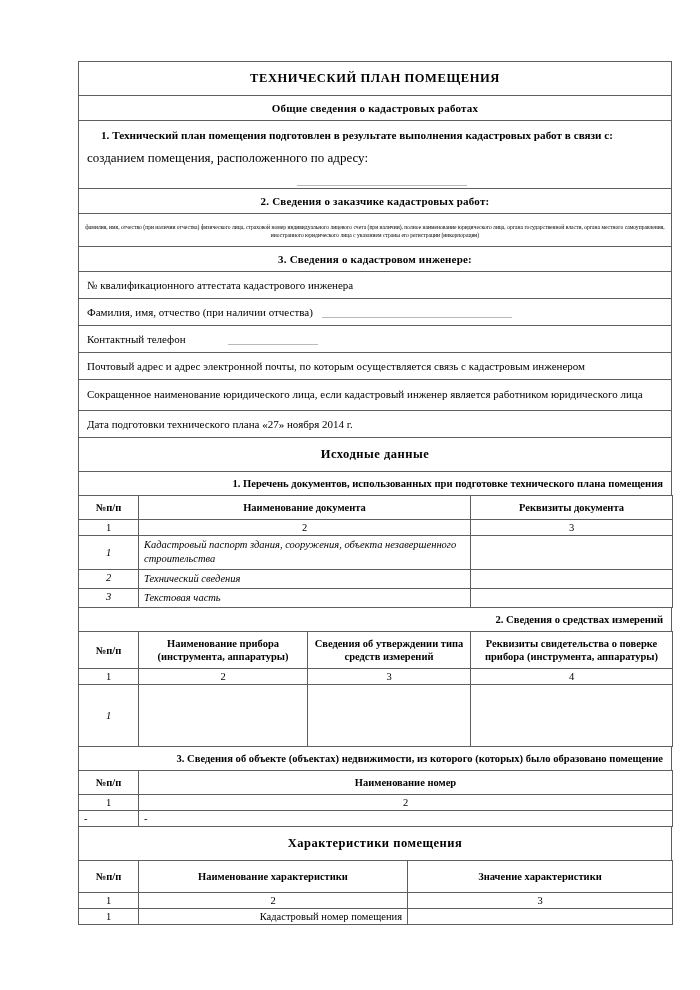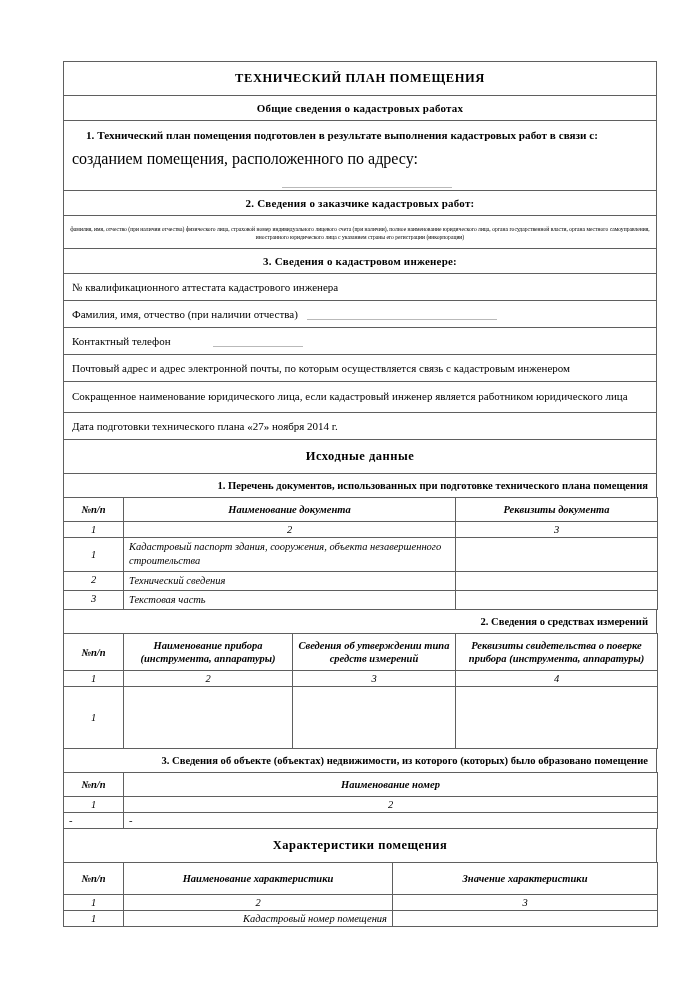--- a/index.html
+++ b/index.html
@@ -11,21 +11,21 @@
     width: 700px;
     height: 990px;
     font-family: "Liberation Serif", "DejaVu Serif", serif;
     color: #000000;
     position: relative;
     overflow: hidden;
   }
 
   .page {
     position: absolute;
-    left: 63px;
+    left: 78px;
     top: 61px;
     width: 594px;
     box-sizing: border-box;
   }
 
   
   .band {
     border: 1px solid #5f5f5f;
     border-bottom: none;
     box-sizing: border-box;
@@ -52,21 +52,21 @@
     padding: 7px 8px;
   }
   .band-bold-left {
     font-weight: bold;
     font-size: 11.2px;
     padding: 8px 8px 2px 8px;
     text-align: left;
     text-indent: 14px;
   }
   .sub-line {
-    font-size: 16px;
+    font-size: 13px;
     font-weight: normal;
     text-indent: 0;
     padding-top: 9px;
     padding-bottom: 4px;
   }
 
   .finepoint {
     font-size: 5.6px;
     line-height: 1.45;
     text-align: center;
@@ -112,21 +112,20 @@
     width: 100%;
     border-collapse: collapse;
     table-layout: fixed;
     font-size: 10.5px;
   }
   table.grid td, table.grid th {
     border: 1px solid #5f5f5f;
     padding: 2px 5px;
     vertical-align: top;
     font-weight: normal;
-    font-style: italic;
   }
   table.grid th {
     text-align: center;
     font-weight: bold;
     vertical-align: middle;
     padding: 5px 4px;
     line-height: 1.25;
   }
   td.num {
     text-align: center;

